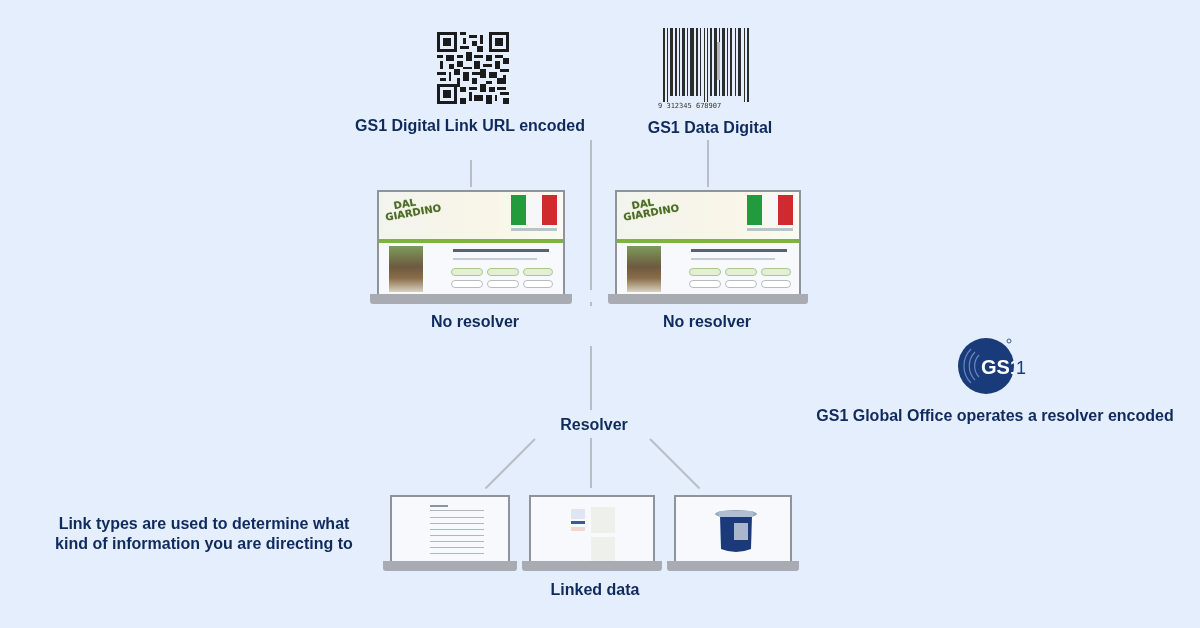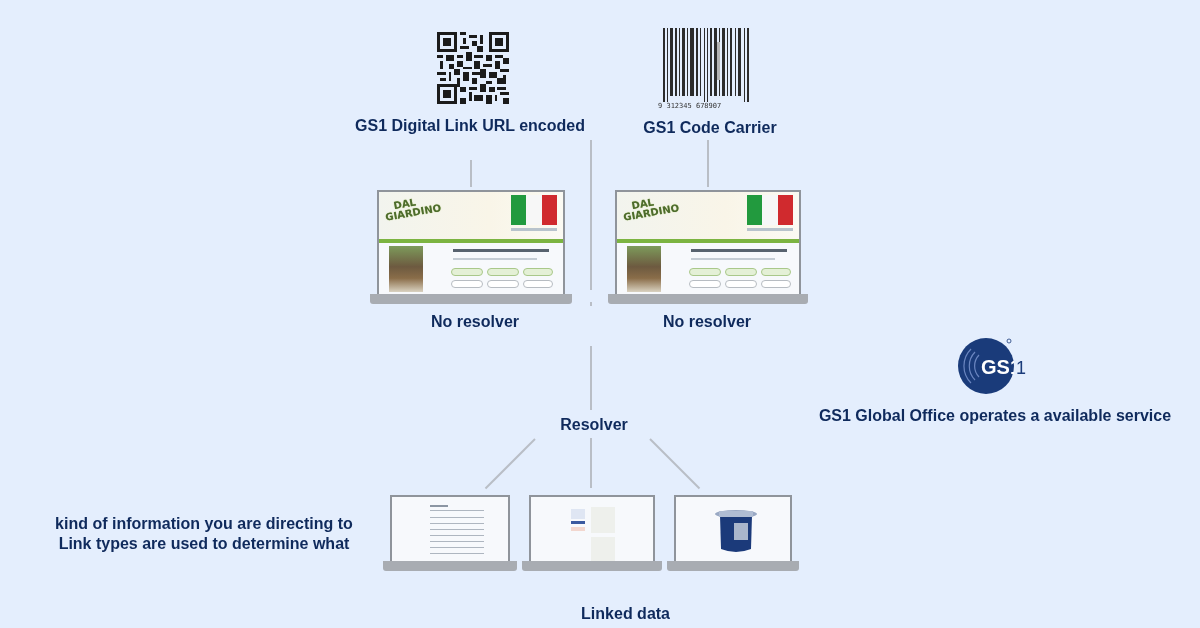--- a/index.html
+++ b/index.html
@@ -156,21 +156,21 @@
         <rect x="92" y="0" width="2" height="74"></rect>
     </g>
     <rect x="62" y="14" width="3" height="38" fill="#b4b4b4"></rect>
     <text x="3" y="80" font-family="DejaVu Sans Mono, monospace" font-size="7" fill="#333">9 312345 678907</text>
   </svg>
 </div>
 
 <div class="label" style="left:340px;top:116px;width:260px;">
   <div>GS1 Digital Link URL encoded</div>
 </div>
-<div class="label" style="left:610px;top:118px;width:200px;">GS1 Code Carrier</div>
+<div class="label" style="left:610px;top:118px;width:200px;">GS1 Data Digital</div>
 
 <div class="line vline" style="left:470px;top:160px;height:27px;"></div>
 <div class="line vline" style="left:590px;top:140px;height:150px;"></div>
 <div class="line vline" style="left:590px;top:302px;height:4px;"></div>
 <div class="line vline" style="left:707px;top:140px;height:47px;"></div>
 <div class="line vline" style="left:590px;top:346px;height:64px;"></div>
 <div class="line diag" style="left:535px;top:438px;width:70px;transform:rotate(135deg);"></div>
 <div class="line vline" style="left:590px;top:438px;height:50px;"></div>
 <div class="line diag" style="left:650px;top:438px;width:70px;transform:rotate(45deg);"></div>
 
@@ -266,37 +266,37 @@
     <svg style="position:absolute;left:36px;top:8px;" width="48" height="52" viewBox="0 0 48 52">
       <ellipse cx="24" cy="9" rx="21" ry="4" fill="#9aa9c4"></ellipse>
       <path d="M8 10 L40 10 L39 44 Q24 50 9 44 Z" fill="#1b3a7a"></path>
       <rect x="7" y="6" width="34" height="6" fill="#b0bdd3"></rect>
       <rect x="22" y="18" width="14" height="17" fill="#a9b6cc"></rect>
     </svg>
   </div>
   <div class="base"></div>
 </div>
 
-<div class="label" style="left:520px;top:604px;width:150px;text-align:right;">Linked data</div>
+<div class="label" style="left:520px;top:580px;width:150px;">Linked data</div>
 
 <div class="label" style="left:44px;top:514px;width:320px;">
+  <div>Link types are used to determine what</div>
   <div>kind of information you are directing to</div>
-  <div>Link types are used to determine what</div>
 </div>
 
 <div class="gs1-logo">
   <svg width="76" height="58" viewBox="0 0 76 58">
     <circle cx="29" cy="29" r="28" fill="#1a3b7a"></circle>
     <g fill="none" stroke="#6b86c0" stroke-width="1.2">
       <path d="M14 12 A24 24 0 0 0 14 46"></path>
       <path d="M18 15 A20 20 0 0 0 18 43"></path>
       <path d="M22 18 A16 16 0 0 0 22 40"></path>
     </g>
     <text x="24" y="37" font-family="Liberation Sans, sans-serif" font-weight="bold" font-size="20" fill="#ffffff">GS1</text>
     <rect x="57" y="22" width="17" height="16" fill="#e4eefd"></rect>
     <text x="59" y="37" font-family="Liberation Sans, sans-serif" font-size="18" fill="#1a3b7a">1</text>
     <circle cx="52" cy="4" r="2" fill="none" stroke="#1a3b7a" stroke-width="0.8"></circle>
   </svg>
 </div>
 
 <div class="label" style="left:805px;top:406px;width:380px;">
-  <div>GS1 Global Office operates a available service</div>
+  <div>GS1 Global Office operates a resolver encoded</div>
 </div>
 
 </body></html>

